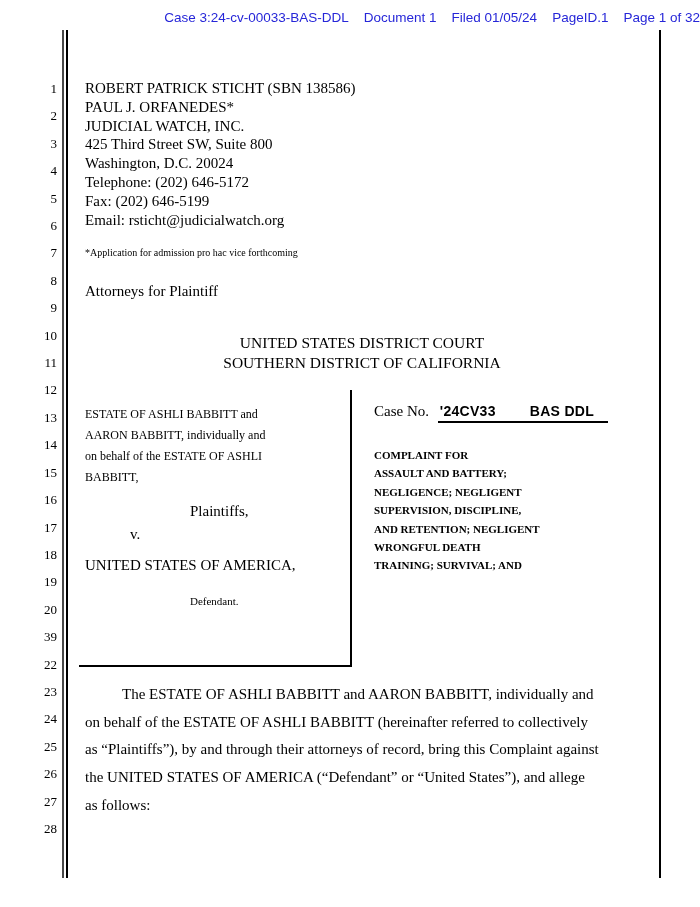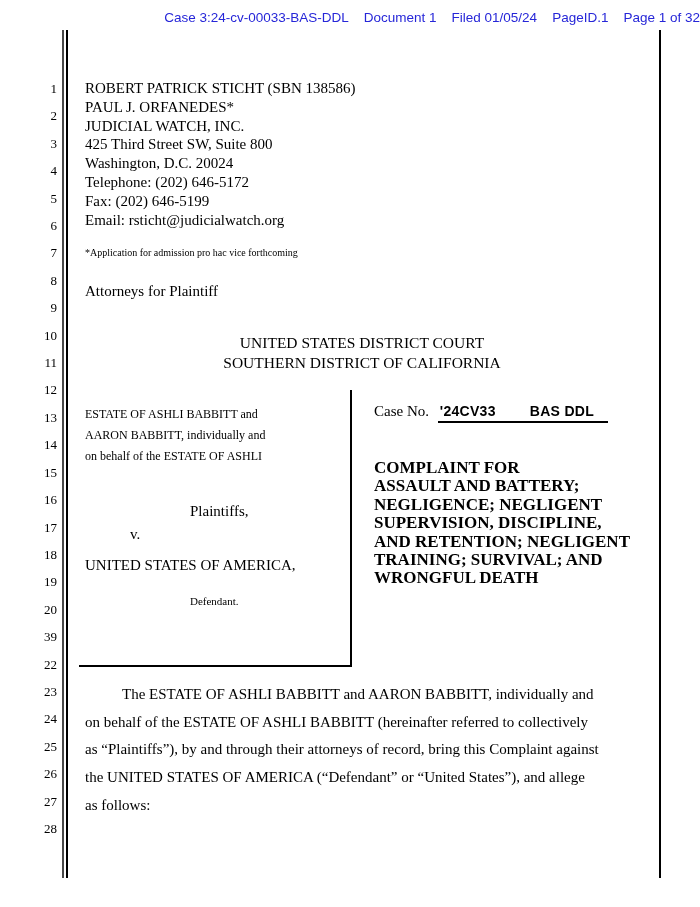--- a/index.html
+++ b/index.html
@@ -45,21 +45,21 @@
   
   .case-line { position:absolute; left:374px; top:403px; font-size:15px; white-space:nowrap; }
   .stamp {
     display:inline-block; margin-left:5px;
     font-family:"Liberation Sans","DejaVu Sans",sans-serif;
     font-weight:bold; font-size:14px; letter-spacing:0.3px;
     border-bottom:2px solid #000; padding:0 14px 2px 2px;
   }
   .stamp .judges { margin-left:34px; }
   
-  .complaint-title { position:absolute; left:374px; top:459px; width:272px; font-size:17px; font-weight:bold; line-height:18.4px; }
+  .complaint-title { position:absolute; left:374px; top:446px; width:272px; font-size:11px; font-weight:bold; line-height:18.4px; }
   .complaint-title .ttl { white-space:nowrap; }
   
   .body-para { position:absolute; left:85px; top:681px; width:575px; font-size:15px; line-height:27.7px; }
   .body-para .bl { white-space:nowrap; }
   .body-para .bl:first-child { text-indent:37px; }
 </style>
 </head>
 <body>
 
 <div class="page">
@@ -121,42 +121,43 @@
   <div class="admission">*Application for admission pro hac vice forthcoming</div>
   <div class="attorneys-for">Attorneys for Plaintiff</div>
 
   <div class="court court1">UNITED STATES DISTRICT COURT</div>
   <div class="court court2">SOUTHERN DISTRICT OF CALIFORNIA</div>
 
   <div class="party">
       <div class="pl">ESTATE OF ASHLI BABBITT and</div>
       <div class="pl">AARON BABBITT, individually and</div>
       <div class="pl">on behalf of the ESTATE OF ASHLI</div>
+      <div class="pl">BABBITT,</div>
     </div>
   <div class="plaintiffs-label">Plaintiffs,</div>
   <div class="versus">v.</div>
   <div class="defendant-name">UNITED STATES OF AMERICA,</div>
   <div class="defendant-label">Defendant.</div>
 
   <div class="caption-vline"></div>
   <div class="caption-hline"></div>
 
   <div class="case-line">
     <span class="case-label">Case No.</span>
     <span class="stamp"><span class="num">'24CV33</span><span class="judges">BAS DDL</span></span>
   </div>
 
   <div class="complaint-title">
       <div class="ttl">COMPLAINT FOR</div>
       <div class="ttl">ASSAULT AND BATTERY;</div>
       <div class="ttl">NEGLIGENCE; NEGLIGENT</div>
       <div class="ttl">SUPERVISION, DISCIPLINE,</div>
       <div class="ttl">AND RETENTION; NEGLIGENT</div>
+      <div class="ttl">WRONGFUL DEATH</div>
       <div class="ttl">TRAINING; SURVIVAL; AND</div>
-      <div class="ttl">WRONGFUL DEATH</div>
     </div>
 
   <div class="body-para">
       <div class="bl">The ESTATE OF ASHLI BABBITT and AARON BABBITT, individually and</div>
       <div class="bl">on behalf of the ESTATE OF ASHLI BABBITT (hereinafter referred to collectively</div>
       <div class="bl">as “Plaintiffs”), by and through their attorneys of record, bring this Complaint against</div>
       <div class="bl">the UNITED STATES OF AMERICA (“Defendant” or “United States”), and allege</div>
       <div class="bl">as follows:</div>
     </div>
 

